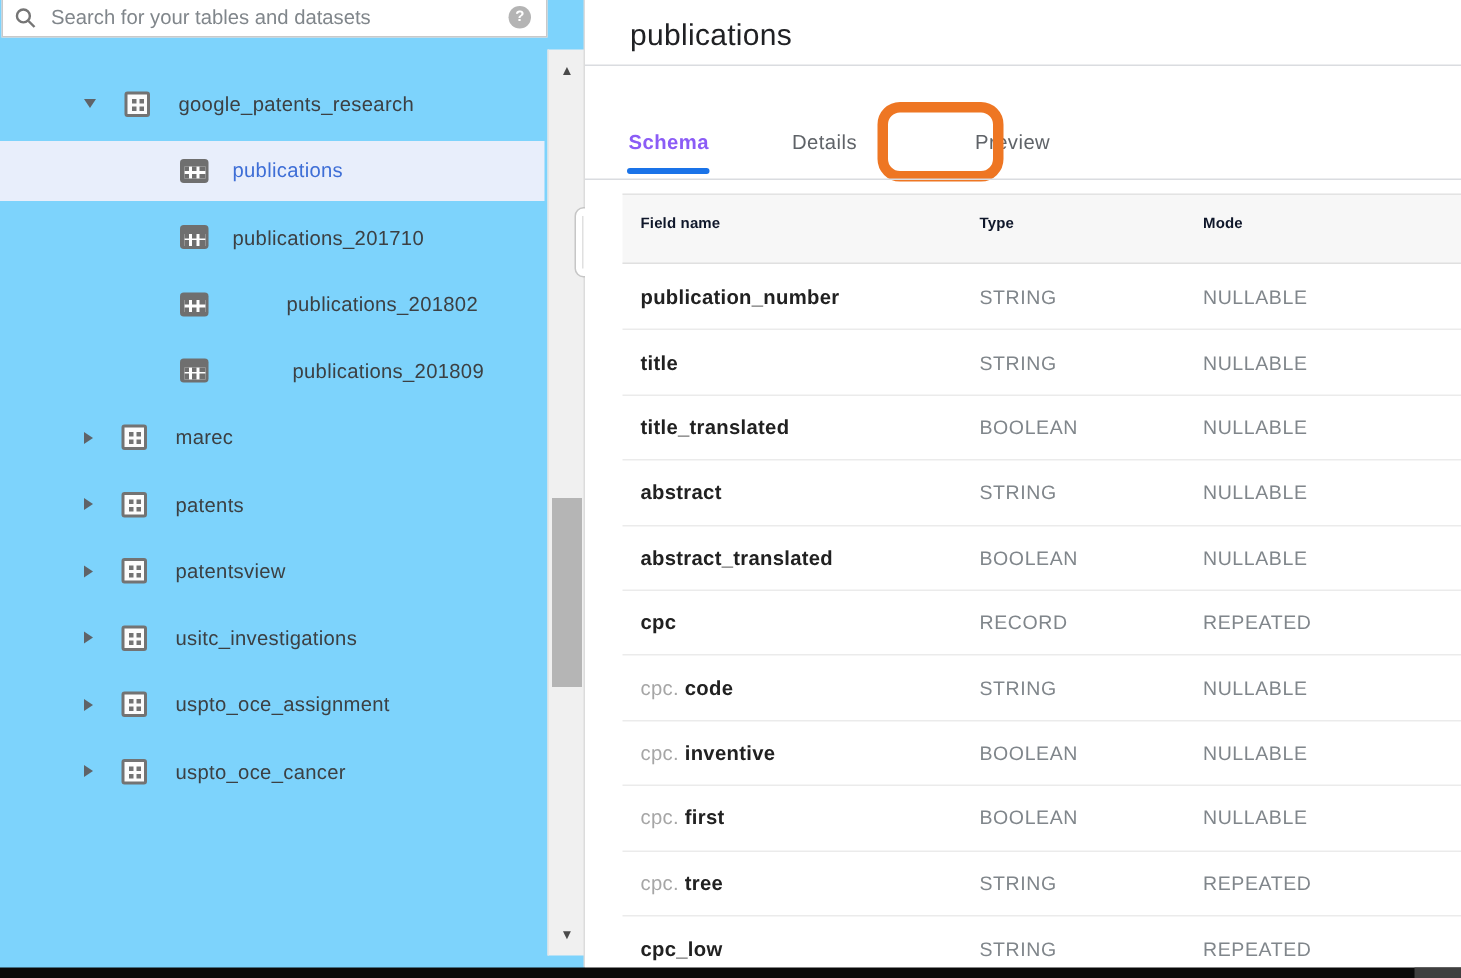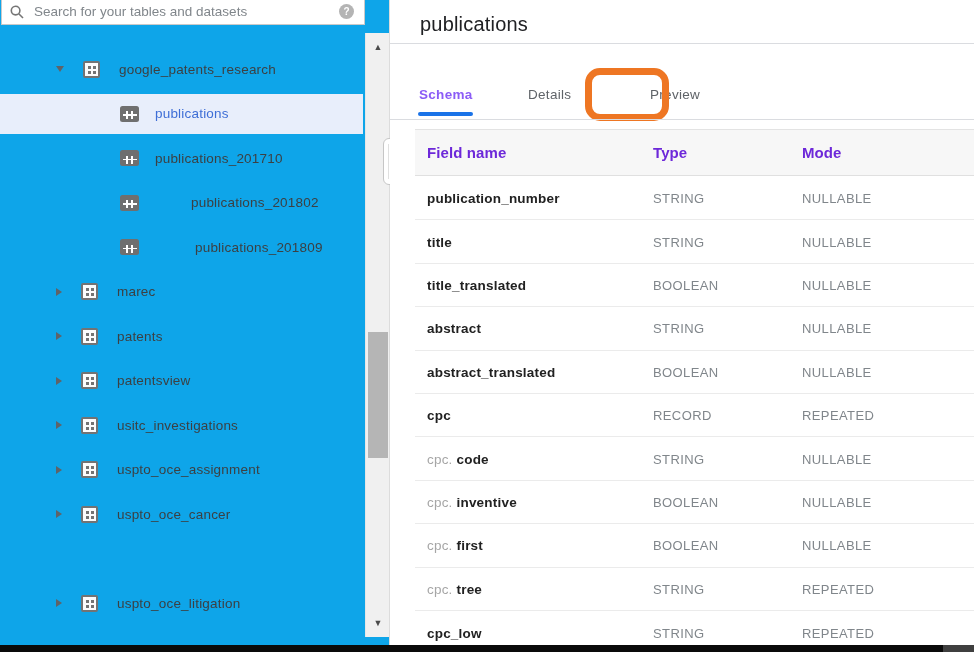--- a/index.html
+++ b/index.html
@@ -1,20 +1,20 @@
 <!DOCTYPE html>
 <html><head>
 <meta charset="utf-8">
 <style>
   html,body{margin:0;padding:0;}
   body{font-family:"Liberation Sans", sans-serif; background:#fff;}
   .app{position:relative;width:974px;height:652px;overflow:hidden;background:#fff;}
 
   
-  .sidebar{position:absolute;left:0;top:0;width:390px;height:652px;background:#0ea5e9;}
+  .sidebar{position:absolute;left:0;top:0;width:390px;height:652px;background:#7dd3fc;}
   .sidebar-border{position:absolute;left:389px;top:0;width:1px;height:645px;background:#dcdcdc;}
 
   .searchbox{position:absolute;left:1px;top:-2px;width:362px;height:25px;background:#fff;border:1px solid #c9c9c9;display:flex;align-items:center;}
   .searchbox svg{margin-left:8px;flex:0 0 auto;}
   .search-input{flex:1;border:none;outline:none;background:transparent;font-family:"Liberation Sans",sans-serif;font-size:13.5px;color:#3c4043;margin-left:8px;min-width:0;}
   .search-input::placeholder{color:#80868b;opacity:1;}
   .help-icon{flex:0 0 auto;width:15px;height:15px;border-radius:50%;background:#b4b4b4;color:#fff;font-size:10px;font-weight:bold;display:flex;align-items:center;justify-content:center;margin-right:10px;}
 
   .tree{position:absolute;left:0;top:0;width:363px;height:645px;}
   .tree-row{position:absolute;left:0;width:363px;height:40px;display:flex;align-items:center;}
@@ -56,21 +56,21 @@
   .tab{position:absolute;top:87px;font-size:13.5px;color:#5f6368;letter-spacing:.3px;}
   .tab-schema{left:29px;color:#8b5cf6;font-weight:bold;}
   .tab-details{left:138px;}
   .tab-preview{left:212px;margin-left:48px;}
   .tab-underline{position:absolute;left:28px;top:112px;width:55px;height:4px;background:#1a73e8;border-radius:2px;}
   .tabs-divider{position:absolute;left:0;top:119px;width:584px;height:1px;background:#dadce0;}
 
   .annotation-oval{position:absolute;left:195px;top:68px;width:84px;height:53px;border:7px solid #ee7623;border-radius:15px;box-sizing:border-box;background:transparent;}
 
   .schema-header{position:absolute;left:25px;top:129px;width:559px;height:47px;background:#f7f7f7;border-top:1px solid #e3e3e3;border-bottom:1px solid #e0e0e0;box-sizing:border-box;}
-  .schema-header span{position:absolute;top:14px;font-size:15px;font-weight:bold;color:#6d28d9;letter-spacing:.1px;}
+  .schema-header span{position:absolute;top:14px;font-size:10px;font-weight:bold;color:#0f172a;letter-spacing:.1px;}
   .col-field{left:12px;}
   .col-type{left:238px;}
   .col-mode{left:387px;}
 
   .schema-rows{position:absolute;left:25px;top:177px;width:559px;}
   .srow{position:relative;width:559px;height:43.4px;border-bottom:1px solid #ebebeb;box-sizing:border-box;}
   .srow.last{border-bottom:none;}
   .srow span{position:absolute;top:50%;transform:translateY(-50%);white-space:nowrap;}
   .cell-field{left:12px;font-size:13.5px;color:#212121;font-weight:bold;letter-spacing:.2px;}
   .cell-field .prefix{position:static;transform:none;font-weight:normal;color:#a6a6a6;}
@@ -191,27 +191,20 @@
           </span>
           <span class="tree-label">uspto_oce_assignment</span>
         </div>
         <div class="tree-row d0" style="top: 494px;">
           <span class="exp exp-right"></span>
           <span class="ds-icon">
             <i></i>
           </span>
           <span class="tree-label">uspto_oce_cancer</span>
         </div>
-        <div class="tree-row d0" style="top: 583px;">
-          <span class="exp exp-right"></span>
-          <span class="ds-icon">
-            <i></i>
-          </span>
-          <span class="tree-label">uspto_oce_litigation</span>
-        </div>
       </div>
 
     <div class="tree-scroll">
       <div class="scroll-arrow scroll-up">▲</div>
       <div class="scroll-thumb"></div>
       <div class="scroll-arrow scroll-down">▼</div>
     </div>
   </aside>
 
   <div class="sidebar-border"></div>

